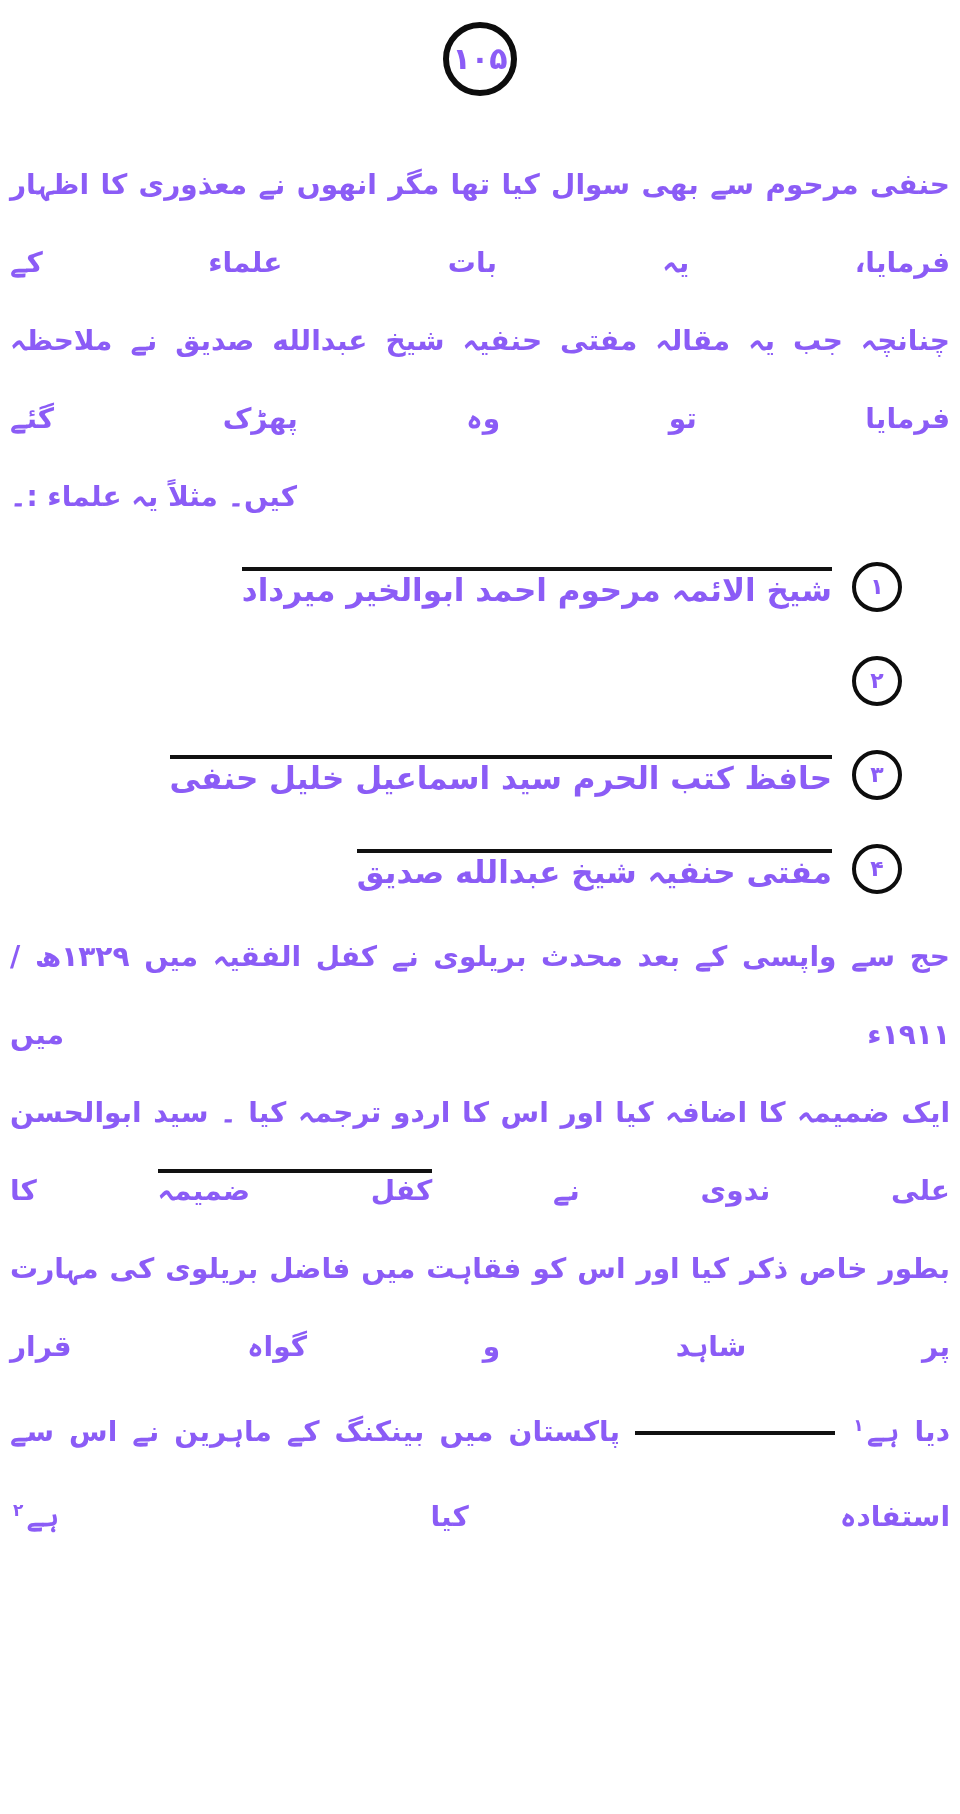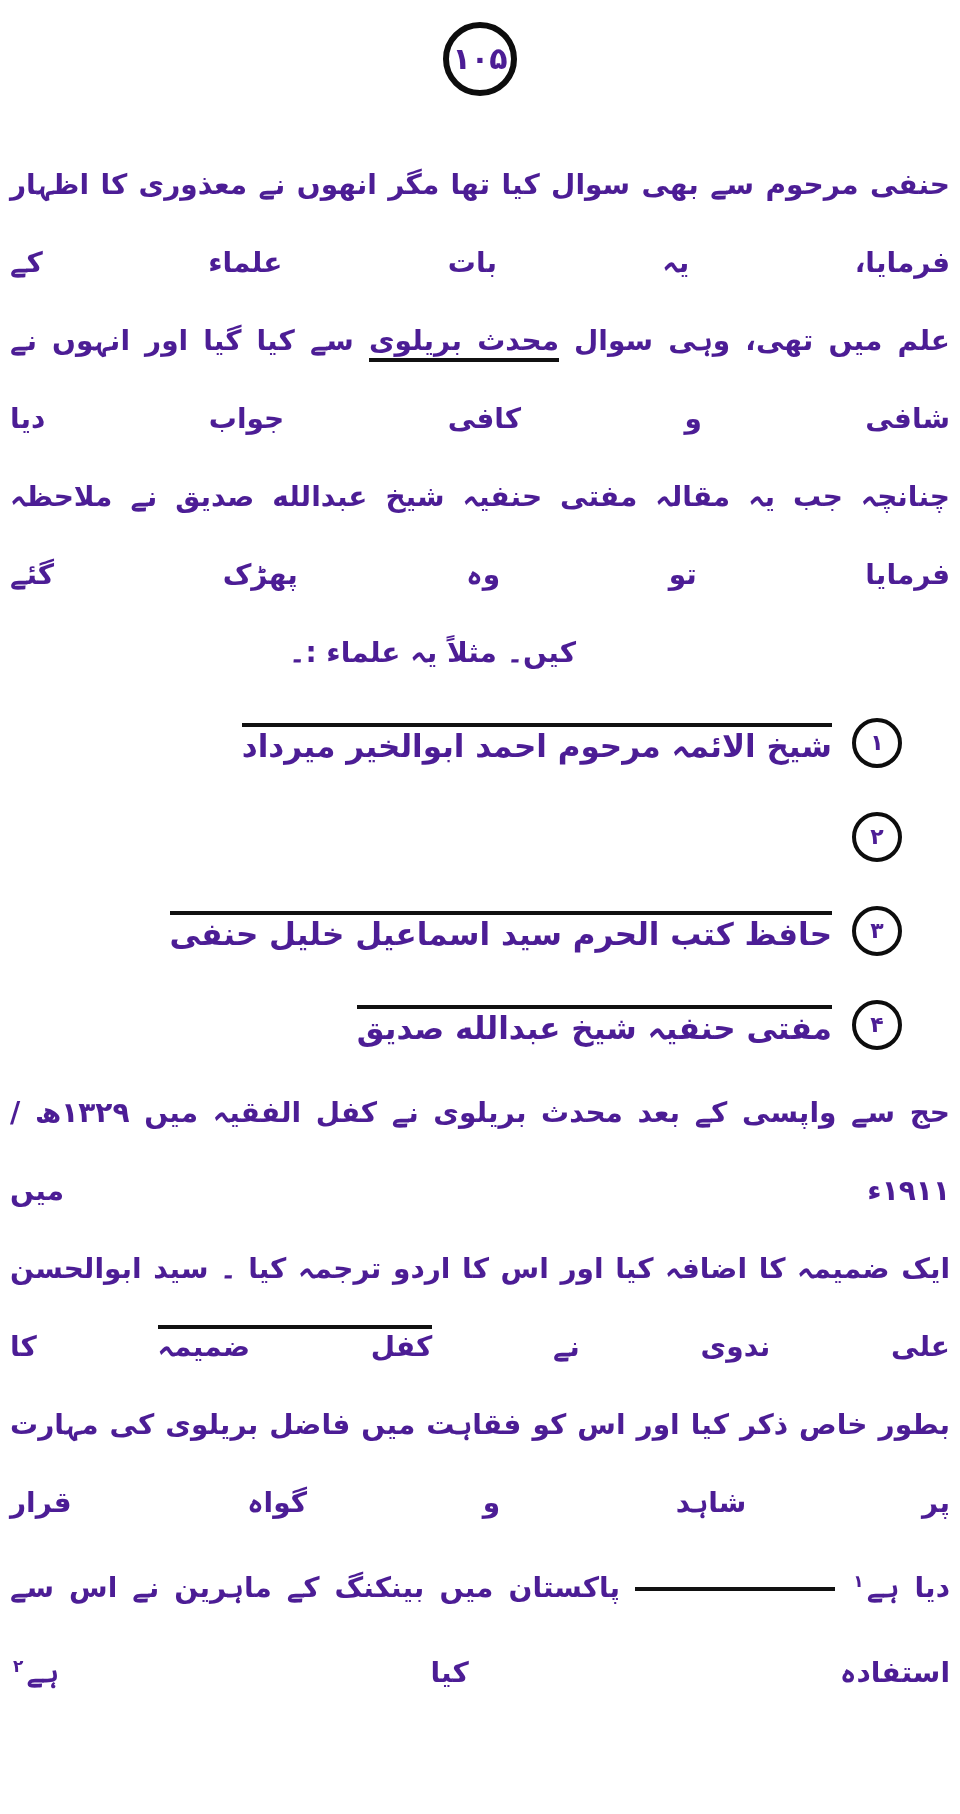--- a/index.html
+++ b/index.html
@@ -1,21 +1,21 @@
 <!DOCTYPE html>
 <html dir="rtl" lang="ur"><head>
 <meta charset="utf-8">
 <style>
   html,body{margin:0;padding:0;background:#e8e8e8;}
   .page{
     position:relative;
     width:960px;height:1814px;
     margin:0 auto;
     background:#ffffff;
-    color:#4c1d95;
+    color:#8b5cf6;
     direction:rtl;
     font-family:"DejaVu Sans",sans-serif;
     font-weight:700;
     overflow:hidden;
   }
   .badge{
     width:62px;height:62px;
     margin:22px auto 0;
     border:6px solid #0d0d0d;
     border-radius:50%;
@@ -23,21 +23,21 @@
     font-size:30px;line-height:1;
   }
   .content{margin:0 10px;}
   .p1{margin-top:50px;}
   .line{
     font-size:28px;
     line-height:78px;
     letter-spacing:0;
   }
   .j{text-align:justify;text-align-last:justify;text-justify:inter-word;}
-  .indent1{text-align:center;margin-right:95px;}
+  .indent1{text-align:left;margin-right:95px;}
   .ul{border-bottom:4px solid #111;padding-bottom:1px;}
   .ov{border-top:4px solid #111;padding-top:1px;}
   .blank{display:inline-block;height:4px;background:#111;vertical-align:6px;}
   .b300{width:300px;}
   .b200{width:200px;}
   .fnref{font-size:17px;vertical-align:super;margin:0 3px;}
   .list{padding:4px 48px 0 0;margin:0;list-style:none;}
   .li{display:flex;align-items:center;gap:20px;height:94px;font-size:31px;}
   .num{
     flex:0 0 auto;
@@ -55,23 +55,20 @@
 
   <div class="badge">
     <span>۱۰۵</span>
   </div>
 
   <div class="content">
 
     <div class="p1">
       <div class="line j">
         <span>حنفی مرحوم سے بھی سوال کیا تھا مگر انھوں نے معذوری کا اظہار فرمایا، یہ بات علماء کے</span>
-      </div>
-      <div class="line j">
-        <span>علم میں تھی، وہی سوال </span><span class="ul">محدث بریلوی</span><span> سے کیا گیا اور انہوں نے شافی و کافی جواب دیا</span>
       </div>
       <div class="line j">
         <span>چنانچہ جب یہ مقالہ مفتی حنفیہ شیخ عبدالله صدیق نے ملاحظہ فرمایا تو وہ پھڑک گئے</span>
       </div>
       <div class="line indent1">
         <span>کیں۔ مثلاً یہ علماء :۔</span>
       </div>
     </div>
 
     <ul class="list">

